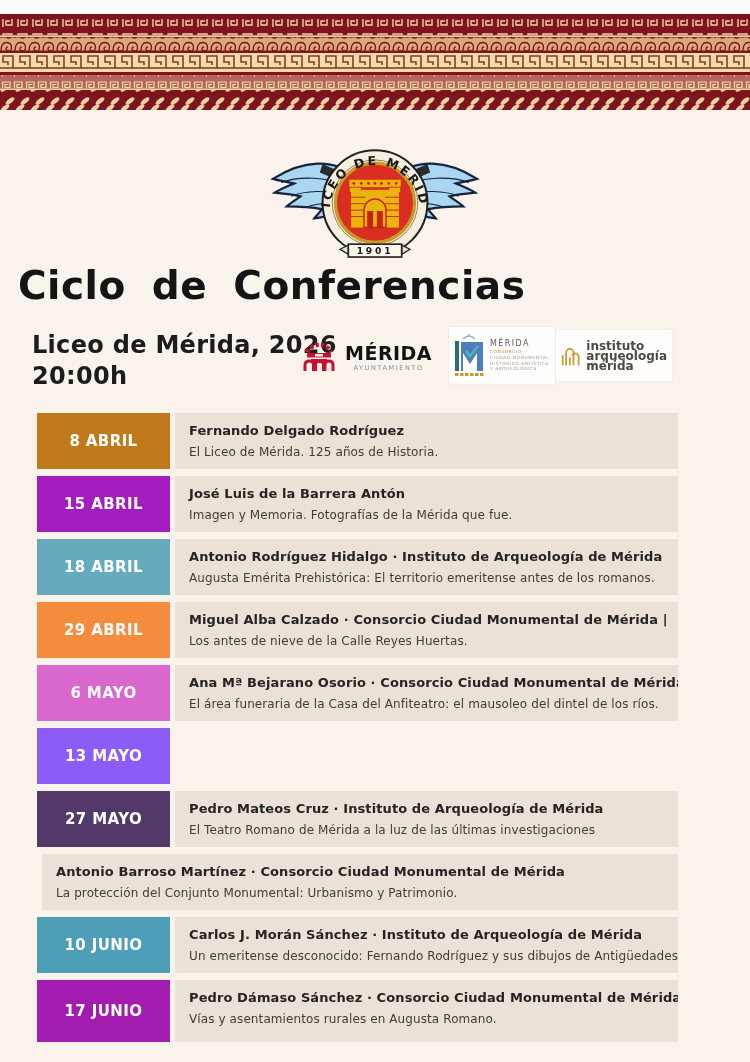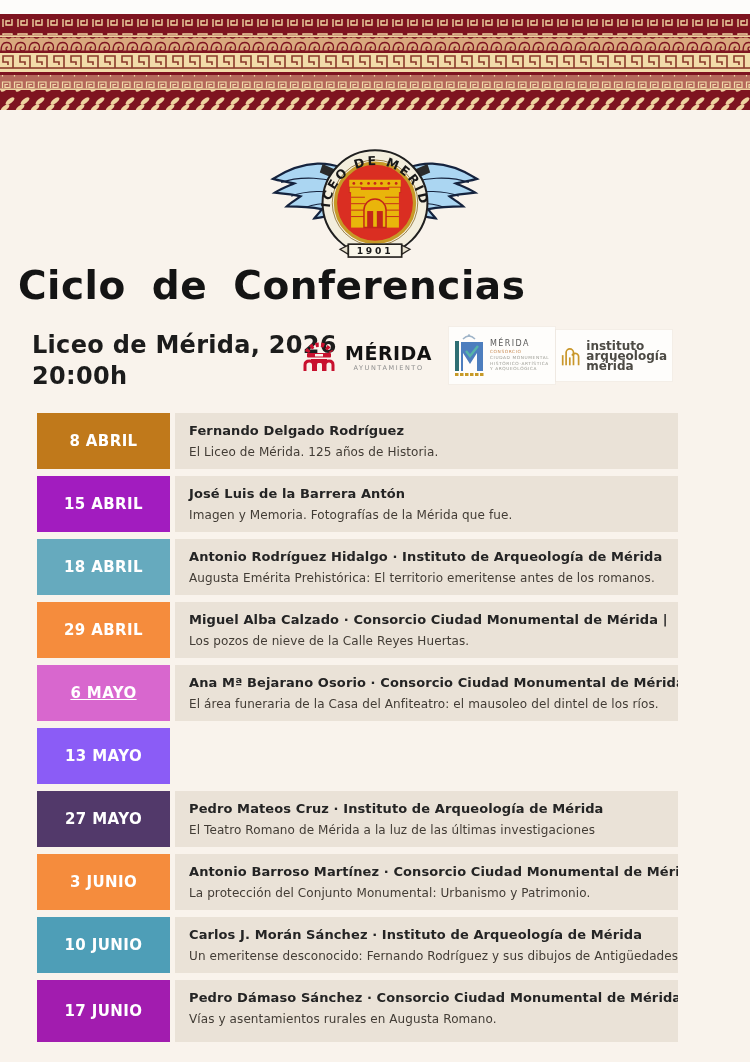--- a/index.html
+++ b/index.html
@@ -241,46 +241,45 @@
       <div class="content">
         <div class="speaker">Antonio Rodríguez Hidalgo · Instituto de Arqueología de Mérida</div>
         <div class="topic">Augusta Emérita Prehistórica: El territorio emeritense antes de los romanos.</div>
       </div>
     </div>
 
     <div class="row">
       <div class="date-badge" style="background: rgb(245, 140, 61);">29 ABRIL</div>
       <div class="content">
         <div class="speaker">Miguel Alba Calzado · Consorcio Ciudad Monumental de Mérida |</div>
-        <div class="topic">Los pozos de nieve de la Calle Reyes Huertas.</div>
-      </div>
-    </div>
-
-    <div class="row">
-      <div class="date-badge" style="background: rgb(216, 103, 206); text-decoration: underline;">6 MAYO</div>
+        <div class="topic">Los antes de nieve de la Calle Reyes Huertas.</div>
+      </div>
+    </div>
+
+    <div class="row">
+      <div class="date-badge" style="background: rgb(216, 103, 206);">6 MAYO</div>
       <div class="content">
         <div class="speaker">Ana Mª Bejarano Osorio · Consorcio Ciudad Monumental de Mérida</div>
         <div class="topic">El área funeraria de la Casa del Anfiteatro: el mausoleo del dintel de los ríos.</div>
       </div>
     </div>
 
     <div class="row">
       <div class="date-badge" style="background: #8b5cf6;">13 MAYO</div>
     </div>
 
     <div class="row">
       <div class="date-badge" style="background: rgb(82, 57, 106);">27 MAYO</div>
       <div class="content">
         <div class="speaker">Pedro Mateos Cruz · Instituto de Arqueología de Mérida</div>
         <div class="topic">El Teatro Romano de Mérida a la luz de las últimas investigaciones</div>
       </div>
     </div>
 
     <div class="row">
-      <div class="date-badge" style="background: rgb(245, 140, 61);">3 JUNIO</div>
       <div class="content">
         <div class="speaker">Antonio Barroso Martínez · Consorcio Ciudad Monumental de Mérida</div>
         <div class="topic">La protección del Conjunto Monumental: Urbanismo y Patrimonio.</div>
       </div>
     </div>
 
     <div class="row">
       <div class="date-badge" style="background: rgb(78, 158, 183);">10 JUNIO</div>
       <div class="content">
         <div class="speaker">Carlos J. Morán Sánchez · Instituto de Arqueología de Mérida</div>

